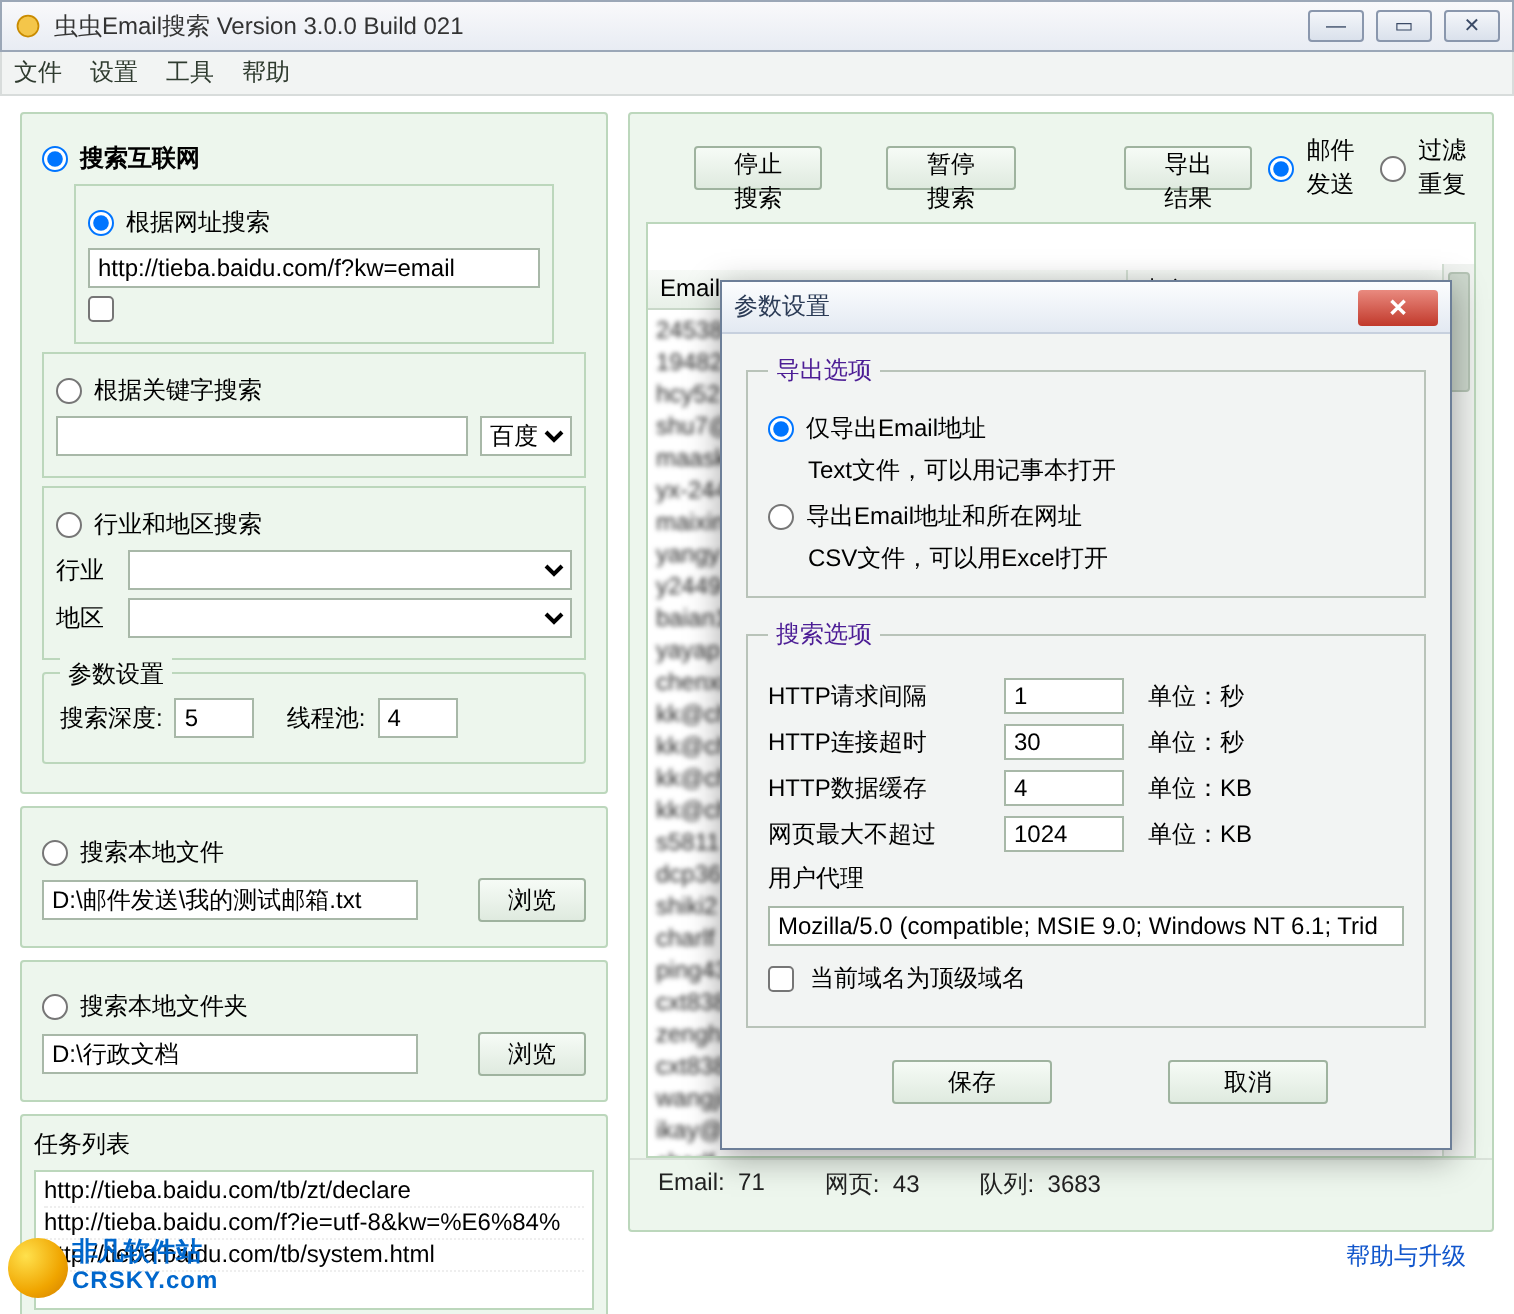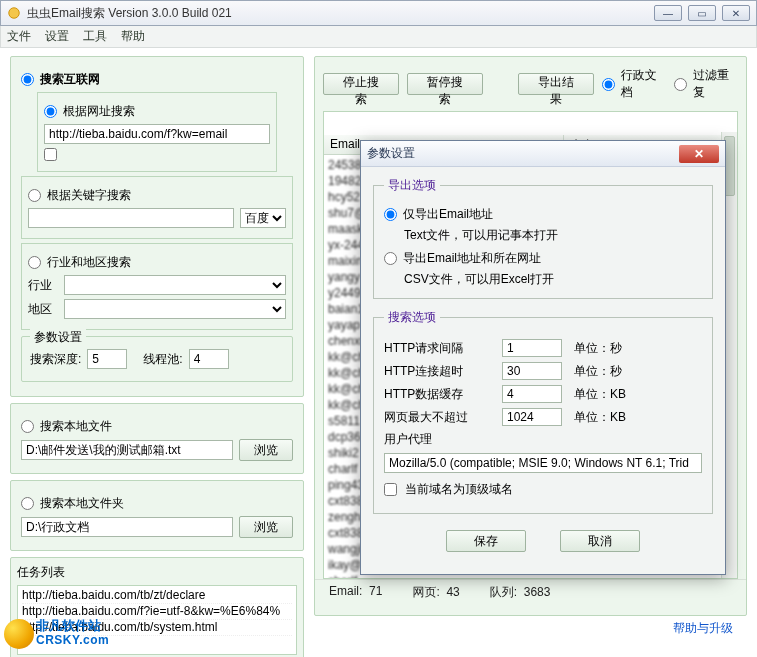--- a/index.html
+++ b/index.html
@@ -18,21 +18,21 @@
 .right-col { flex:1; }
 .gbox { border:1px solid #bcd7bc; background:#edf6ed; padding:10px 10px 8px 10px; margin-bottom:6px; border-radius:2px; position:relative;}
 .gboxw { border:1px solid #bcd7bc; background:#edf6ed; padding:8px; border-radius:2px; position:relative;}
 .radio { display:flex; align-items:center; gap:6px; margin:4px 0; }
 .radio input, .check input { margin:0; }
 .inline { display:flex; align-items:center; gap:6px; margin:4px 0;}
 .txt { height:20px; border:1px solid #a8b8a8; padding:1px 4px; background:#fff; }
 .sel { height:20px; border:1px solid #a8b8a8; background:#fff; }
 .subbox { border:1px solid #bcd7bc; padding:8px; margin:6px 0; position:relative; border-radius:2px;}
 .subbox > .lbl { position:absolute; top:-8px; left:8px; background:#edf6ed; padding:0 4px; }
-.btn { height:22px; padding:0 14px; border:1px solid #9fb39f; background:linear-gradient(#f6fbf6,#dfeadf); border-radius:2px; }
+.btn { height:22px; padding:0 14px; border:1px solid #9fb39f; background:linear-gradient(#f6fbf6,#dfeadf); border-radius:2px;margin-left:24px; }
 .toolbar { display:flex; align-items:center; gap:8px; padding:6px 8px;}
 .table { border:1px solid #bcd7bc; background:#fff; height:468px; margin:0 8px; overflow:hidden; position:relative;}
 .thead { display:flex; background:linear-gradient(#f7faf7,#e8f0e8); border-bottom:1px solid #c9d8c9; height:20px;margin-top:23px;}
 .thead div { border-right:1px solid #d4e0d4; padding:2px 6px; }
 .tbody { padding:2px 4px; color:#2a2a2a; line-height:16px;}
 .tbody div { white-space:nowrap; overflow:hidden; text-overflow:ellipsis; filter: blur(1.2px); -webkit-filter: blur(1.2px);}
 .statusbar { display:flex; gap:30px; padding:4px 14px; border-top:1px solid #d9e2d9; color:#222;}
 .linkblue { color:#1156cc; text-align:right; padding:4px 14px;}
 .tasklist { border:1px solid #bcd7bc; background:#fff; height:70px; overflow:auto; padding:2px 4px; line-height:15px;}
 .tasklist div { border-bottom:1px dotted #eee;}
@@ -173,21 +173,21 @@
 
     <div class="right-col">
       <div class="gboxw" style="height:560px; padding:0;">
         <div class="toolbar">
           <button class="btn">停止搜索</button>
           <button class="btn">暂停搜索</button>
           <span style="width:20px"></span>
           <button class="btn">导出结果</button>
           <label class="radio">
               <input type="radio" checked="" style="">
-              <span>行政文档</span>
+              <span>邮件发送</span>
             </label>
           <label class="radio">
               <input type="radio" style="">
               <span>过滤重复</span>
             </label>
         </div>
 
         <div class="table">
           <div class="thead">
             <div style="width:240px">Email</div>

